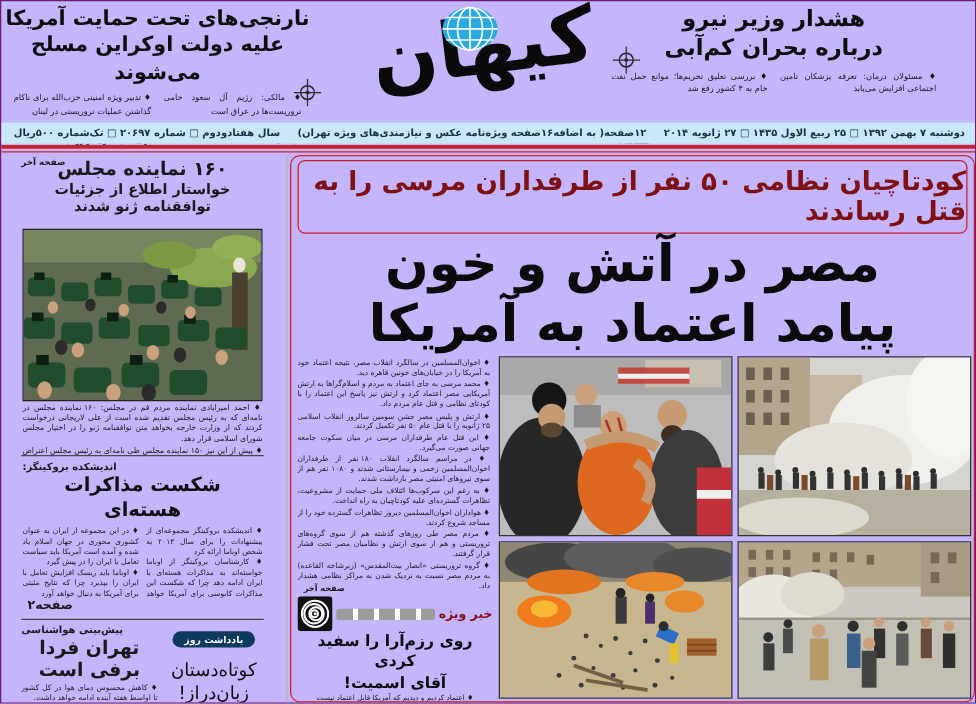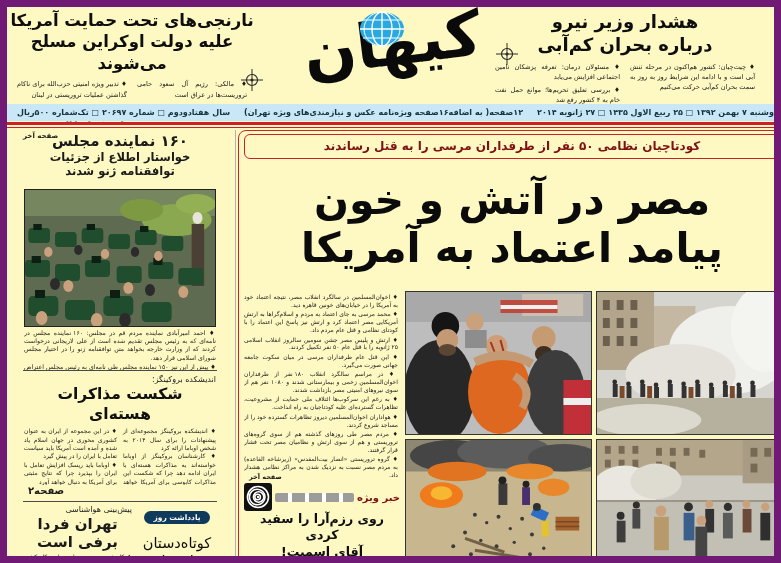--- a/index.html
+++ b/index.html
@@ -1,19 +1,19 @@
 <!DOCTYPE html>
 <html lang="fa" dir="rtl"><head>
 <meta charset="utf-8">
 <style>
   html,body{margin:0;padding:0;background:#e9e9e9;}
   .page{
-    position:relative;width:781px;height:563px;background:#fef9c3;
+    position:relative;width:781px;height:563px;background:#c4b5fd;
     font-family:"DejaVu Sans",sans-serif;direction:rtl;overflow:hidden;
-    border:7px solid #701a75;box-sizing:border-box;color:#1a1a1a;margin:0 auto;
+    border:1px solid #701a75;box-sizing:border-box;color:#1a1a1a;margin:0 auto;
   }
   ul{margin:0;padding:0;list-style:none}
 
   
   .top-left{position:absolute;left:2px;top:3px;width:246px}
   .top-right{position:absolute;left:480px;top:3px;width:276px}
   .hd2{font-weight:bold;text-align:center;line-height:1.3;font-size:16.5px;color:#0e0e0e}
   .top-bullets{font-size:6.6px;line-height:1.55;column-count:2;column-gap:10px;
     margin-top:5px;padding:0 8px;text-align:justify;height:52px;overflow:hidden}
   .top-bullets li{margin-bottom:3px;break-inside:avoid}
@@ -39,39 +39,39 @@
   
   .v-divider{position:absolute;left:228px;top:123px;width:1px;height:438px;background:#b2b2b2}
   .left-col{position:absolute;left:0;top:123px;width:226px;height:438px;box-sizing:border-box;padding:0 16px}
   .lc-sec{border-bottom:1px solid #4a4a4a;padding:2px 1px;overflow:hidden}
   .parl-h1{font-size:15px;font-weight:bold;text-align:center;line-height:1.2}
   .parl-h2{font-size:11.5px;font-weight:bold;text-align:center;line-height:1.25;margin-bottom:10px}
   .photo-frame{border:1px solid #222;line-height:0}
   .small-body{font-size:6.2px;line-height:1.35;text-align:justify;margin-top:2px;height:52px;overflow:hidden}
   .small-body li{margin-bottom:1px}
   .lc-ref{font-size:10px;font-weight:bold;text-align:left;padding-left:4px}
-  .kicker-sm{font-size:8px;font-weight:normal;text-align:right;margin-top:2px}
+  .kicker-sm{font-size:8px;font-weight:bold;text-align:left;margin-top:2px}
   .brook-h{font-size:15.5px;font-weight:bold;text-align:center;line-height:1.3;color:#101010}
   .brook-cols{display:grid;grid-template-columns:1fr 1fr;gap:6px;font-size:6px;line-height:1.4;
     text-align:justify;margin-top:3px;height:58px;overflow:hidden}
   .bottom-row{display:flex;gap:5px;padding-top:3px;height:66px}
   .note-cell{width:80px;text-align:center}
   .badge{display:inline-block;background:#103a5c;color:#fff;border-radius:8px;
     font-size:7.5px;font-weight:bold;padding:2px 9px;margin:1px 0 10px}
   .note-h{font-size:14.5px;font-weight:normal;line-height:1.25;color:#0d0d0d}
   .weather-cell{flex:1}
   .weather-h{font-size:15px;font-weight:bold;text-align:center;line-height:1.2;margin:1px 0 2px}
   .weather-b{font-size:6px;line-height:1.4;text-align:justify;height:28px;overflow:hidden}
 
   
   .main-box{position:absolute;left:231px;top:123px;width:548px;height:438px;
     border:1px solid #cb2229;border-radius:8px;box-sizing:border-box;overflow:hidden}
   .kicker-box{margin:3px 5px 1px;border:1px solid #cb2229;border-radius:6px;
-    text-align:center;font-size:12px;font-weight:bold;color:#7e1113;padding:4px 0 5px}
-  .big-headline{text-align:center;font-weight:bold;color:#0b0b0b;font-size:41px;line-height:1.16;margin-top:18px}
+    text-align:right;font-size:21px;font-weight:bold;color:#7e1113;padding:4px 0 5px}
+  .big-headline{text-align:center;font-weight:bold;color:#0b0b0b;font-size:41px;line-height:1.16;margin-top:1px}
   .story-bullets{position:absolute;left:5px;top:162px;width:154px;height:186px;overflow:hidden;
     font-size:6px;line-height:1.32;text-align:justify}
   .story-bullets li{margin-bottom:1.5px}
   .story-ref{position:absolute;left:10px;top:342px;font-size:6.5px;font-weight:bold}
   .photo-grid{position:absolute;left:166px;top:160px;width:378px;height:274px;
     display:grid;grid-template-columns:1fr 1fr;grid-template-rows:144px 126px;gap:4px;direction:ltr}
   .photo{border:1px solid #333;overflow:hidden;line-height:0}
   .photo svg,.photo-frame svg{display:block;width:100%;height:100%}
 
   
@@ -126,21 +126,20 @@
     <line x1="0" y1="11" x2="22" y2="11" stroke="#2b2b2b" stroke-width="1"></line>
     <circle cx="11" cy="11" r="1.6" fill="#2b2b2b"></circle>
   </svg>
 
   <section class="top-right">
     <div class="hd2" style="font-size:18px">
       <div>هشدار وزیر نیرو</div>
       <div>درباره بحران کم‌آبی</div>
     </div>
     <ul class="top-bullets">
-      <li>♦ چیت‌چیان: کشور هم‌اکنون در مرحله تنش آبی است و با ادامه این شرایط روز به روز به سمت بحران کم‌آبی حرکت می‌کنیم</li>
       <li>♦ مسئولان درمان: تعرفه پزشکان تامین اجتماعی افزایش می‌یابد</li>
       <li>♦ بررسی تعلیق تحریم‌ها؛ موانع حمل نفت خام به ۴ کشور رفع شد</li>
 
     </ul>
     <div class="top-ref">صفحه۴</div>
   </section>
 
   <div class="info-bar">
     <span>دوشنبه ۷ بهمن ۱۳۹۲ □ ۲۵ ربیع الاول ۱۴۳۵ □ ۲۷ ژانویه ۲۰۱۴</span>
     <span>۱۲صفحه( به اضافه۱۶صفحه ویژه‌نامه عکس و نیازمندی‌های ویژه تهران)</span>

